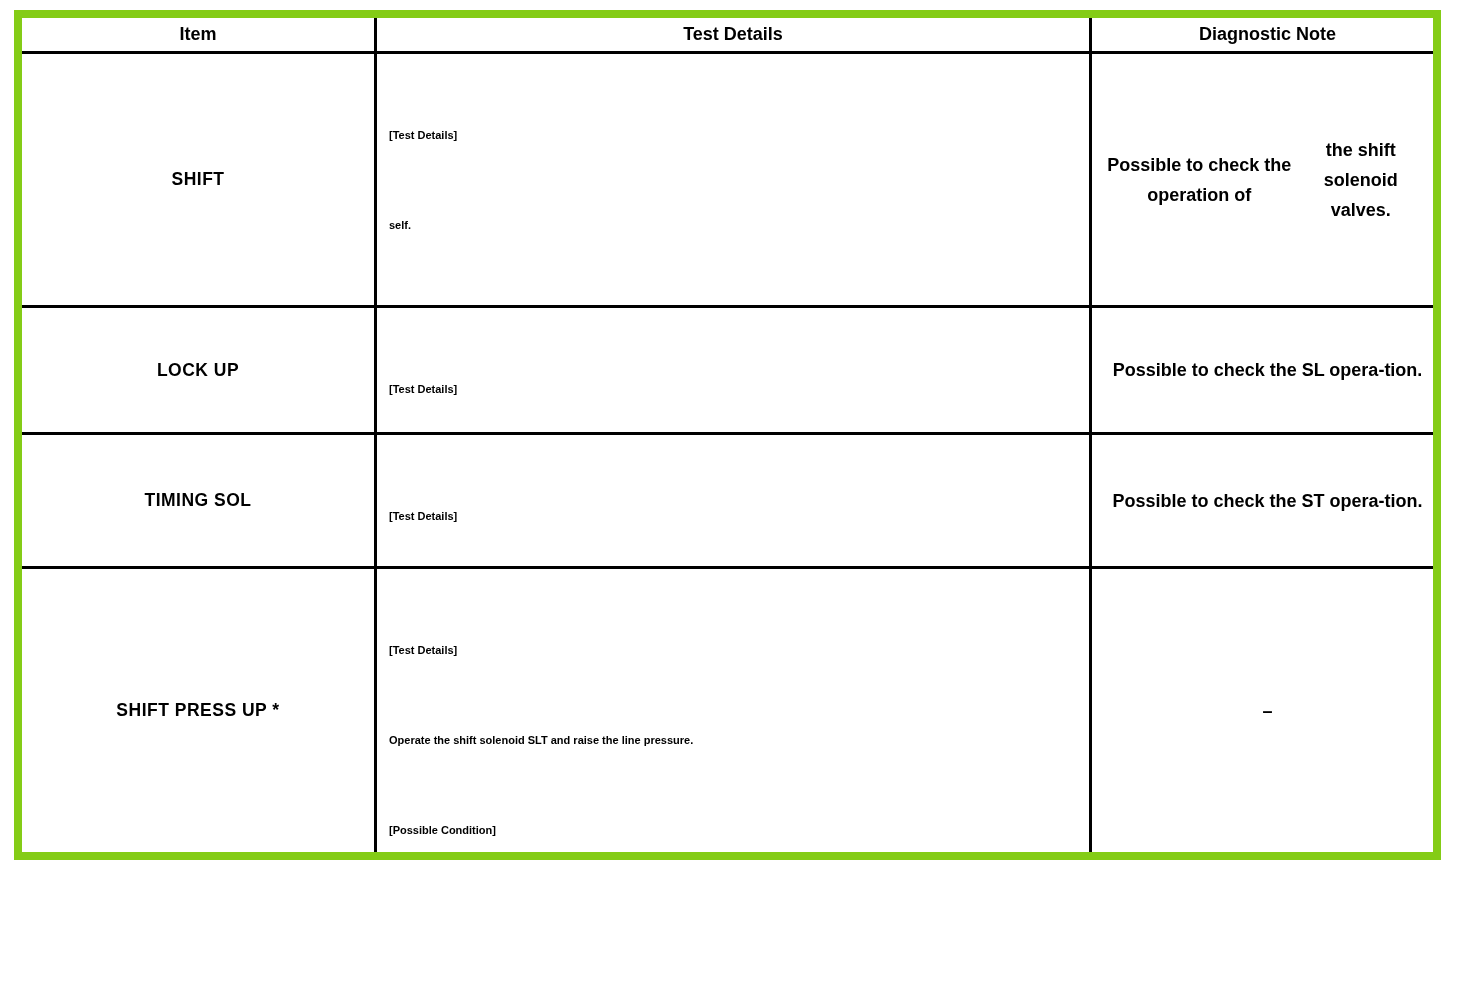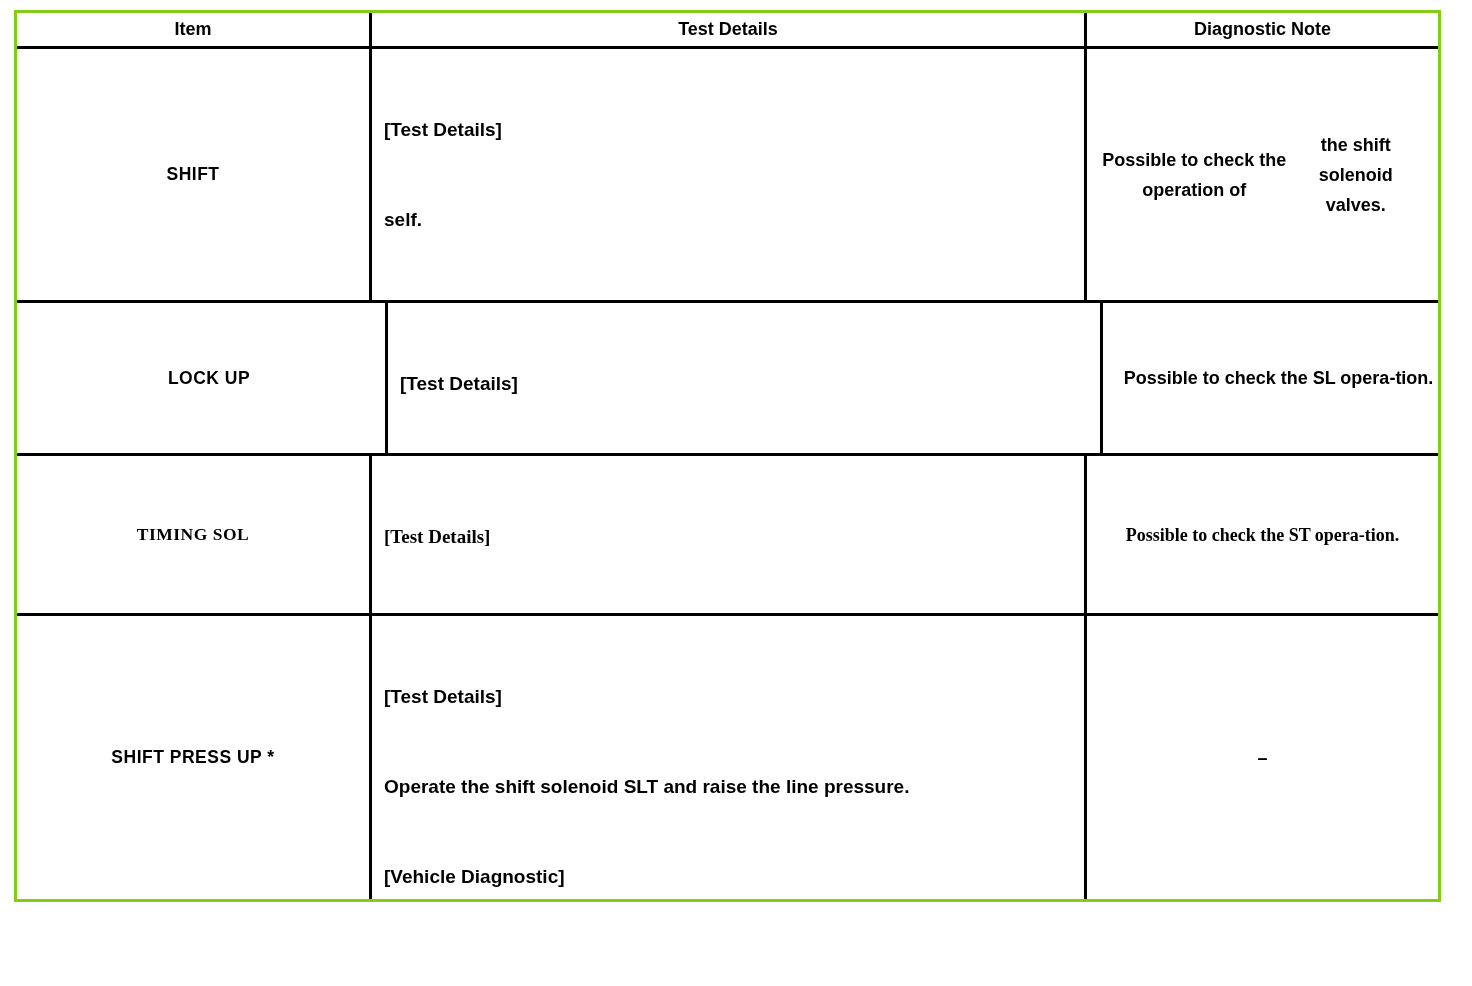--- a/index.html
+++ b/index.html
@@ -10,53 +10,53 @@
     color: #000000;
     font-family: "Liberation Sans", sans-serif;
     -webkit-font-smoothing: none;
   }
   .page { position: relative; width: 1472px; height: 986px; }
 
   .table {
     position: absolute;
     left: 14px; top: 10px;
     width: 1427px;
-    border: 3px solid #84cc16;
+    border: 8px solid #84cc16;
   }
   .tr {
     display: grid;
     grid-template-columns: 355px 715px 351px;
     border-bottom: 3px solid #000;
   }
   .tr:last-child { border-bottom: none; }
   .td, .th {
     border-right: 3px solid #000;
     overflow: hidden;
   }
   .td:last-child, .th:last-child { border-right: none; }
 
   .thead { height: 36px; }
   .th {
     display: flex; align-items: center; justify-content: center;
     font-size: 18px; font-weight: bold;
   }
 
   .row-shift   { height: 254px; }
-  .row-lockup  { height: 153px; padding-left: 16px; }
-  .row-timing  { height: 160px; font-family: Liberation Serif, serif; }
+  .row-lockup  { height: 127px; }
+  .row-timing  { height: 134px; }
   .row-linepress { height: 283px; }
 
   .item-cell {
     display: flex; align-items: center; justify-content: center;
     font-size: 17.5px; font-weight: bold;
     letter-spacing: 0.5px;
   }
   .details-cell {
     padding: 6px 12px;
-    font-size: 19px; font-weight: bold;
+    font-size: 11px; font-weight: bold;
     line-height: 30px;
     white-space: pre-wrap;
   }
   .note-cell {
     display: flex; flex-direction: row;
     align-items: center; justify-content: center;
     font-size: 18px; font-weight: bold;
     line-height: 30px;
     text-align: center;
     padding: 0 14px;
@@ -130,21 +130,21 @@
         <div>Possible to check the ST opera-</div>
         <div>tion.</div>
       </div>
     </div>
 
     <div class="tr row-linepress">
       <div class="td item-cell">SHIFT PRESS UP *</div>
       <div class="td details-cell">
         <div>[Test Details]</div>
         <div>Operate the shift solenoid SLT and raise the line pressure.</div>
-        <div>[Vehicle Diagnostic]</div>
+        <div>[Possible Condition]</div>
         
         
         
         
         
         
       </div>
       <div class="td note-cell">
         <div>–</div>
       </div>

